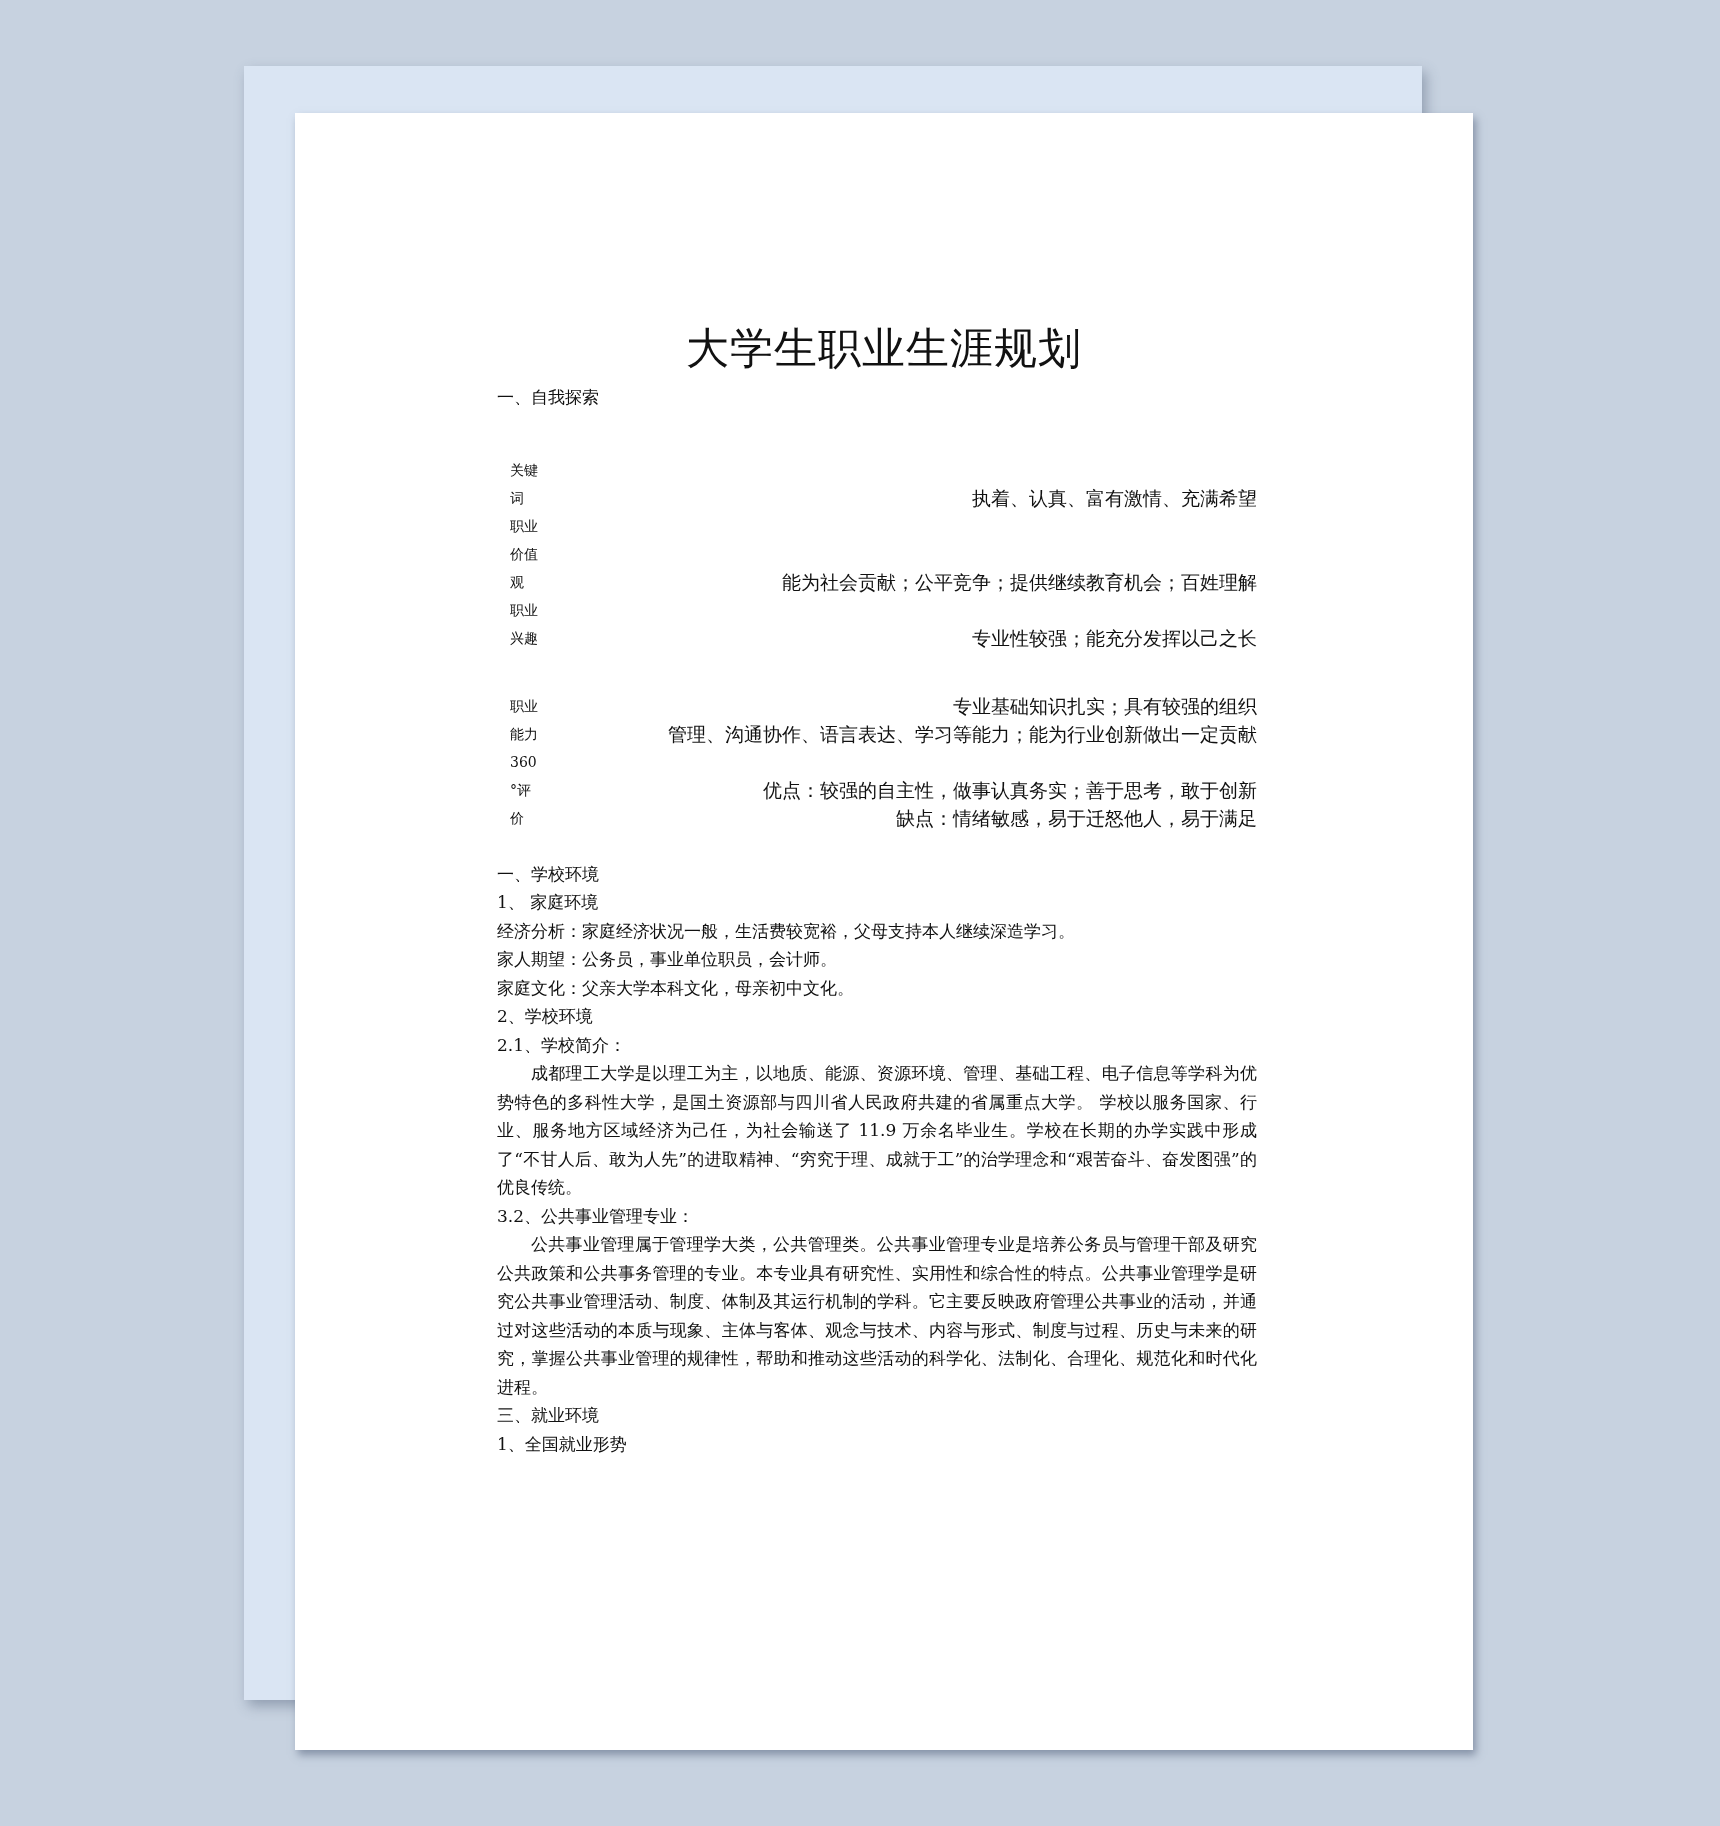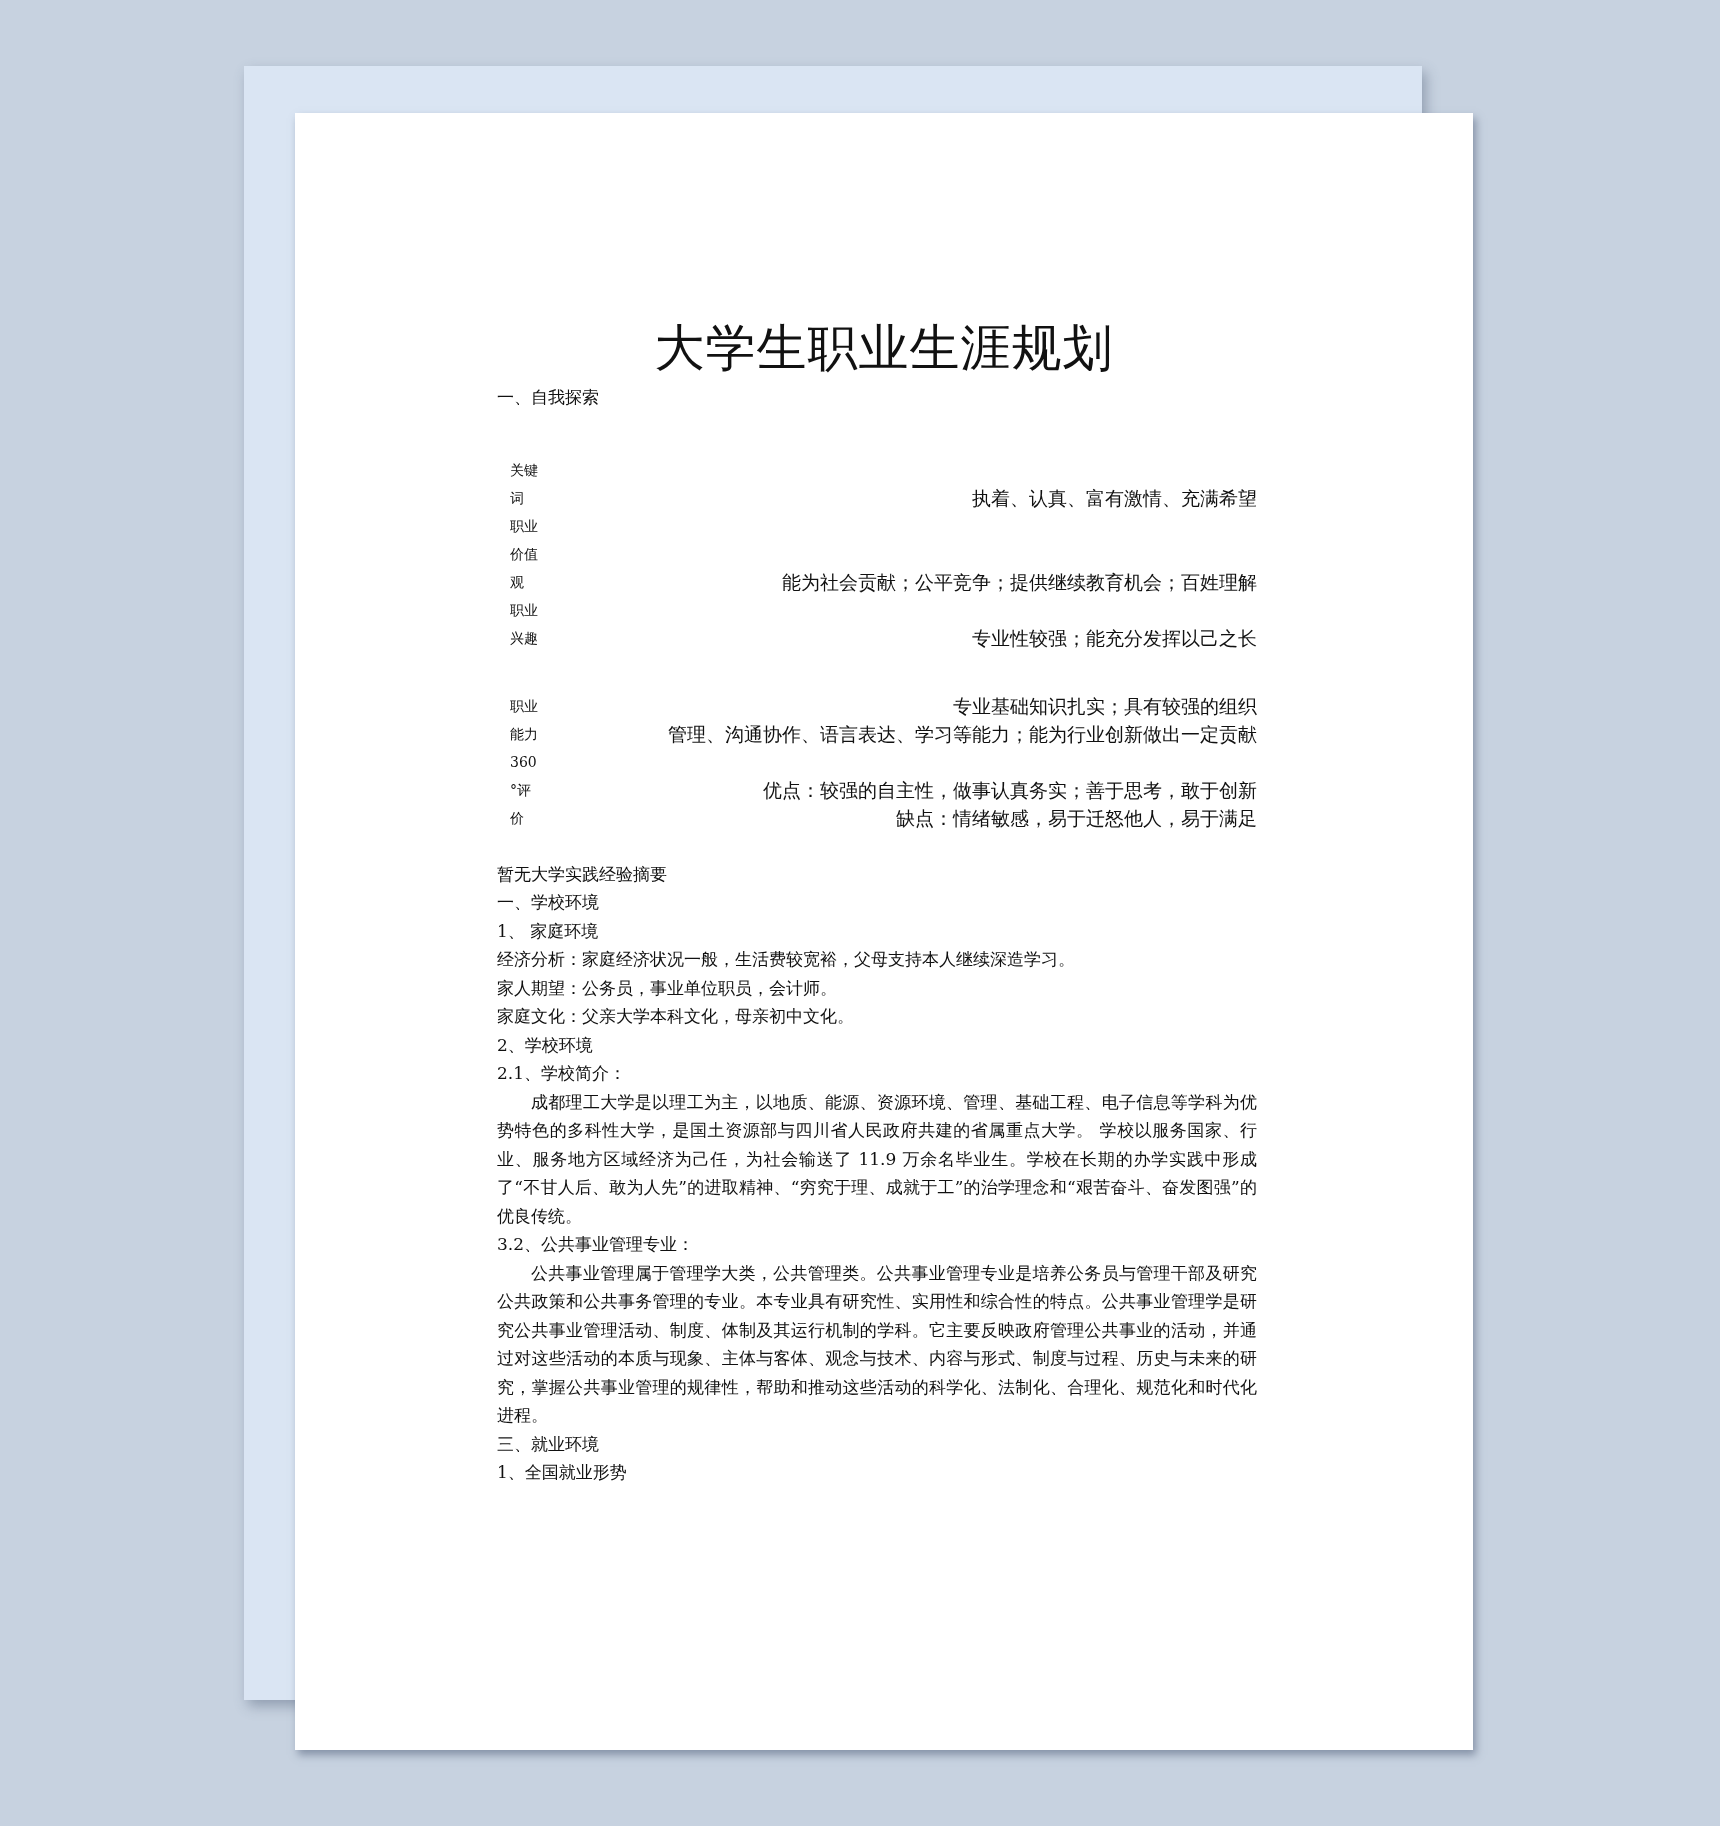--- a/index.html
+++ b/index.html
@@ -14,21 +14,21 @@
     background:#dae5f3;
     box-shadow: 4px 6px 12px rgba(80,95,120,0.45);
   }
   .front-page {
     position:absolute; left:295px; top:113px; width:1178px; height:1637px;
     background:#ffffff;
     box-shadow: 3px 5px 8px rgba(80,95,120,0.55);
   }
   .title {
     position:absolute; left:0; width:100%; top:205px; text-align:center;
-    font-size:50px; letter-spacing:1px; line-height:60px;
+    font-size:43px; letter-spacing:1px; line-height:60px;
   }
   .content {
     position:absolute; left:202px; top:270px; width:760px;
     font-size:17px; line-height:28.5px;
   }
   .line { white-space:nowrap; }
   .table-block { margin-left:13px; }
   .row { display:flex; }
   .lbl { width:71px; flex:none; white-space:pre-line; font-size:14px; line-height:28px; }
   .val { flex:1; font-size:19px; line-height:28px;text-align:right; }
@@ -90,21 +90,20 @@
         <div class="val">
             <div>&nbsp;</div>
             <div class="line">优点：较强的自主性，做事认真务实；善于思考，敢于创新</div>
             <div class="line">缺点：情绪敏感，易于迁怒他人，易于满足</div>
           </div>
       </div>
     </div>
 
     <div class="gap-sm"></div>
 
-    <div class="line">暂无大学实践经验摘要</div>
     <div class="line">一、学校环境</div>
     <div class="line">1、 家庭环境</div>
     <div class="line">经济分析：家庭经济状况一般，生活费较宽裕，父母支持本人继续深造学习。</div>
     <div class="line">家人期望：公务员，事业单位职员，会计师。</div>
     <div class="line">家庭文化：父亲大学本科文化，母亲初中文化。</div>
     <div class="line">2、学校环境</div>
     <div class="line">2.1、学校简介：</div>
     <div class="para">成都理工大学是以理工为主，以地质、能源、资源环境、管理、基础工程、电子信息等学科为优势特色的多科性大学，是国土资源部与四川省人民政府共建的省属重点大学。 学校以服务国家、行业、服务地方区域经济为己任，为社会输送了 11.9 万余名毕业生。学校在长期的办学实践中形成了“不甘人后、敢为人先”的进取精神、“穷究于理、成就于工”的治学理念和“艰苦奋斗、奋发图强”的优良传统。</div>
     <div class="line">3.2、公共事业管理专业：</div>
     <div class="para">公共事业管理属于管理学大类，公共管理类。公共事业管理专业是培养公务员与管理干部及研究公共政策和公共事务管理的专业。本专业具有研究性、实用性和综合性的特点。公共事业管理学是研究公共事业管理活动、制度、体制及其运行机制的学科。它主要反映政府管理公共事业的活动，并通过对这些活动的本质与现象、主体与客体、观念与技术、内容与形式、制度与过程、历史与未来的研究，掌握公共事业管理的规律性，帮助和推动这些活动的科学化、法制化、合理化、规范化和时代化进程。</div>

